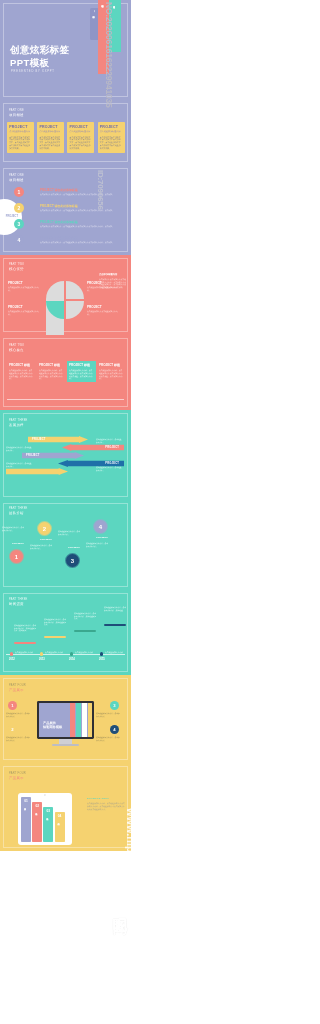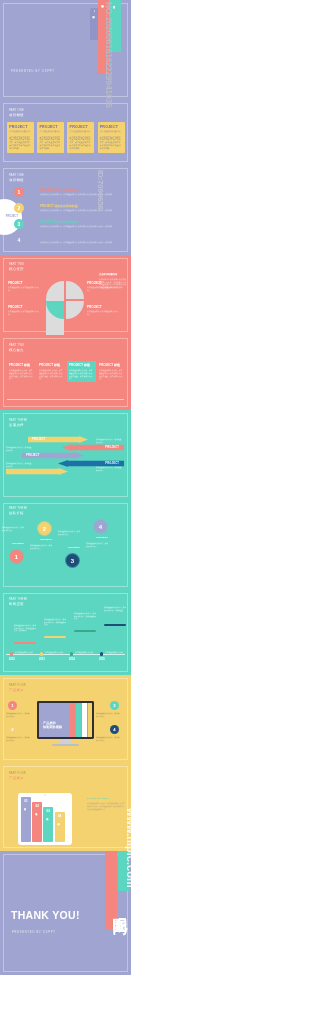--- a/index.html
+++ b/index.html
@@ -150,20 +150,24 @@
     <div class="cov-tab1">
       <i>01</i>
       <i>目录导航</i>
     </div>
     <div class="cov-tab2">
       <i>炫彩标签模板</i>
     </div>
     <div class="cov-tab3">
       <i>商务通用</i>
     </div>
+    <h1>
+      <span>创意炫彩标签</span><br>
+      <span>PPT模板</span>
+    </h1>
     <div class="by">PRESENTED BY XXPPT</div>
   </section>
 
   <section class="slide purple cards">
     <div class="slide-border"></div>
     <div class="hdr" style="top:9px">
       <div class="part-tag">PART ONE</div>
       <div class="part-sub">项目概述</div>
     </div>
     <div class="row" id="cards-row">
@@ -436,26 +440,19 @@
             <b>产品展示</b>
           </div>
         </div>
     </div>
     <div class="tb-side">
       <div class="h">EXAMPLE TEXT</div>
       <div class="p">点击此处添加文本内容，点击此处添加文本点击添加文本内容，点击此处添加文本点击添加文本内容点击此处添加文本。</div>
     </div>
   </section>
 
-  <section class="slide purple thx">
-    <div class="slide-border"></div>
-    <div class="thx-t1"></div>
-    <div class="thx-t2"></div>
-    <h2>THANK YOU!</h2>
-    <div class="by">PRESENTED BY XXPPT</div>
-  </section>
 
   <div class="wm-num">NO:20200616162229941035</div>
   <div class="wm-id">ID:7090656</div>
   <div class="wm-url">www.nipic.com</div>
   <div class="wm-cn">昵图网</div>
 
 </div>
 
 </body></html>

